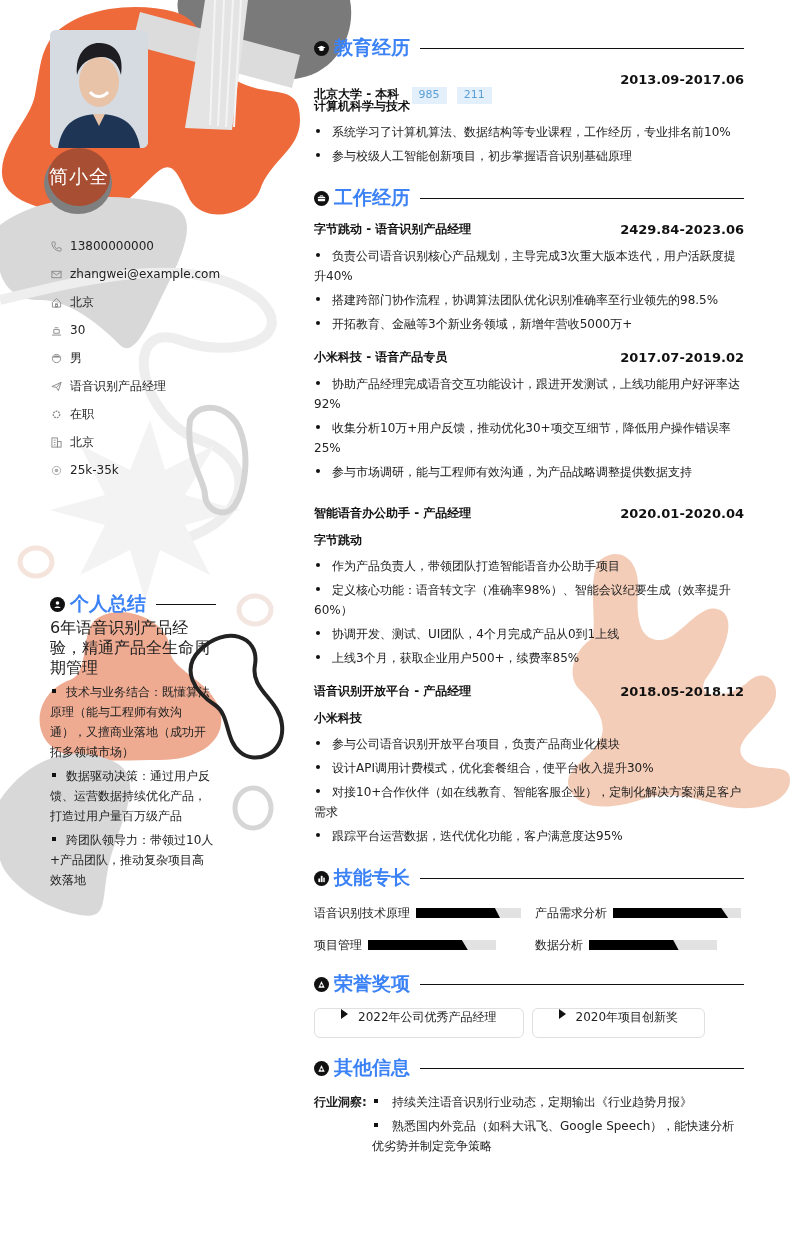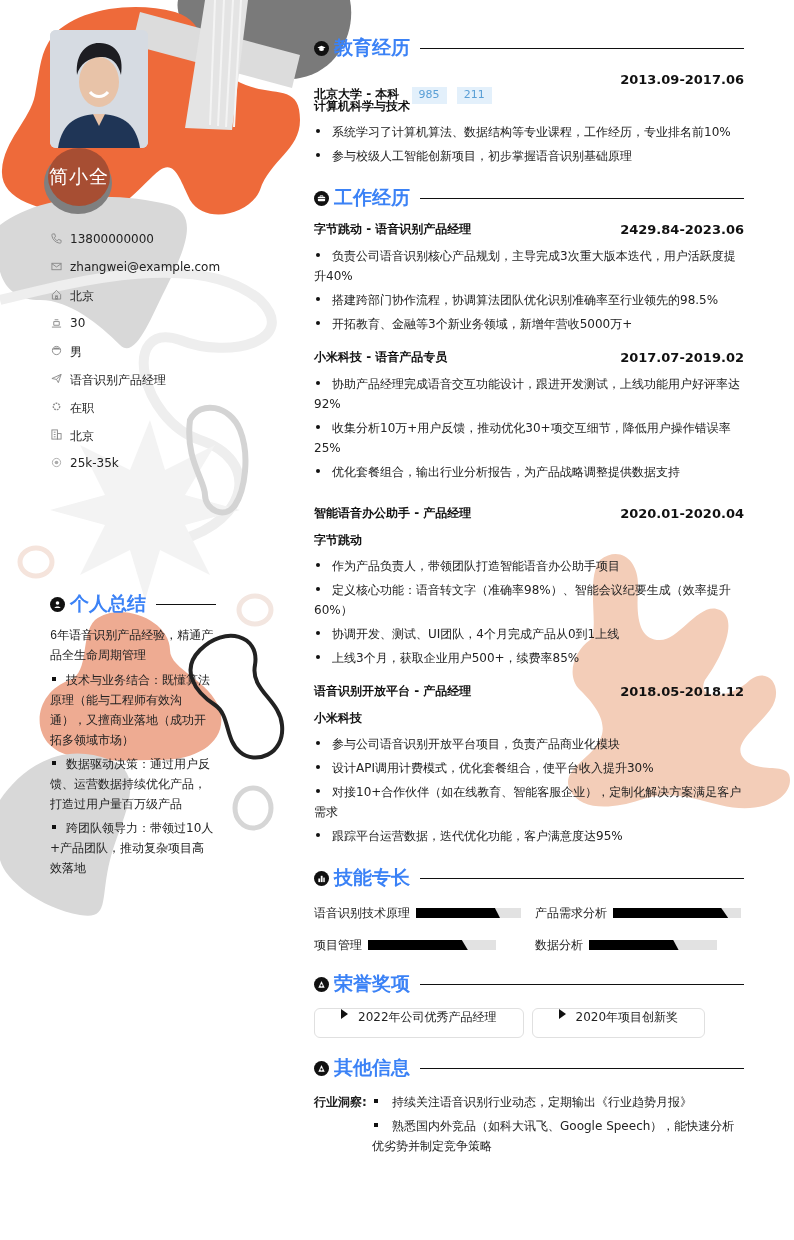--- a/index.html
+++ b/index.html
@@ -9,29 +9,29 @@
   .layer { position: absolute; z-index: 1; }
 
   
   .photo { position: absolute; left: 50px; top: 30px; width: 98px; height: 118px; border-radius: 6px; overflow: hidden; background: #d6dbe2; }
   .name-badge { position: absolute; left: 44px; top: 148px; width: 70px; height: 66px; }
   .name-badge .shadow { position: absolute; left: 0; top: 4px; width: 68px; height: 62px; border-radius: 50%; background: #7f7f7f; }
   .name-badge .circle { position: absolute; left: 4px; top: 0; width: 62px; height: 58px; border-radius: 50%; background: #a74e33; }
   .name-badge .text { position: absolute; left: 0; top: 16px; width: 70px; text-align: center; color: #fff; font-size: 19px; letter-spacing: 1px; }
 
   .contact { position: absolute; left: 50px; top: 232px; width: 220px; }
-  .contact-row { display: flex; height: 28px; font-size: 12px; color: #222; }
+  .contact-row { display: flex; align-items: center; height: 28px; font-size: 12px; color: #222; }
   .contact-row .ic { width: 12px; height: 12px; margin-right: 8px; display: inline-flex; align-items: center; justify-content: center; color: #888; }
 
   .summary { position: absolute; left: 50px; top: 594px; width: 166px; }
   .sec-head { display: flex; align-items: center; height: 20px; }
   .sec-head .badge { width: 15px; height: 15px; border-radius: 50%; background: #111; display: inline-flex; align-items: center; justify-content: center; margin-right: 5px; flex-shrink: 0; }
   .sec-head .title { font-size: 19px; font-weight: bold; color: #3b82f6; white-space: nowrap; }
   .sec-head .rule { flex: 1; height: 1px; background: #111; margin-left: 10px; }
-  .summary .intro { margin-top: 12px; font-size: 12px; line-height: 20px; font-family: Liberation Mono, monospace; }
+  .summary .intro { margin-top: 4px; font-size: 16px; line-height: 20px; }
   .summary ul { list-style: none; margin-top: 4px; }
   .summary li { font-size: 12px; line-height: 20px; margin-bottom: 4px; }
   .bullet { display: inline-block; width: 4px; height: 4px; background: #111; margin: 0 10px 3px 2px; vertical-align: middle; }
 
   
   .main { position: absolute; left: 314px; top: 38px; width: 430px; }
   .section { margin-bottom: 20px; }
   .entry-head { display: flex; justify-content: space-between; align-items: center; height: 18px; margin-top: 12px; font-weight: bold; font-size: 12px; color: #111; }
   .entry-head .date { font-size: 13px; }
   .sub { font-weight: bold; font-size: 12px; margin-top: 10px; height: 16px; color: #111; }
@@ -259,21 +259,21 @@
       <li><span class="dot"></span><span>开拓教育、金融等3个新业务领域，新增年营收5000万+</span></li>
     </ul>
 
     <div class="entry-head" style="margin-top:14px">
       <span>小米科技 - 语音产品专员</span>
       <span class="date">2017.07-2019.02</span>
     </div>
     <ul class="items">
       <li><span class="dot"></span><span>协助产品经理完成语音交互功能设计，跟进开发测试，上线功能用户好评率达92%</span></li>
       <li><span class="dot"></span><span>收集分析10万+用户反馈，推动优化30+项交互细节，降低用户操作错误率25%</span></li>
-      <li><span class="dot"></span><span>优化套餐组合，输出行业分析报告，为产品战略调整提供数据支持</span></li>
+      <li><span class="dot"></span><span>参与市场调研，能与工程师有效沟通，为产品战略调整提供数据支持</span></li>
     </ul>
   </div>
 
   <div class="section" style="margin-top:22px">
 
     <div class="entry-head">
       <span>智能语音办公助手 - 产品经理</span>
       <span class="date">2020.01-2020.04</span>
     </div>
     <div class="sub">字节跳动</div>

